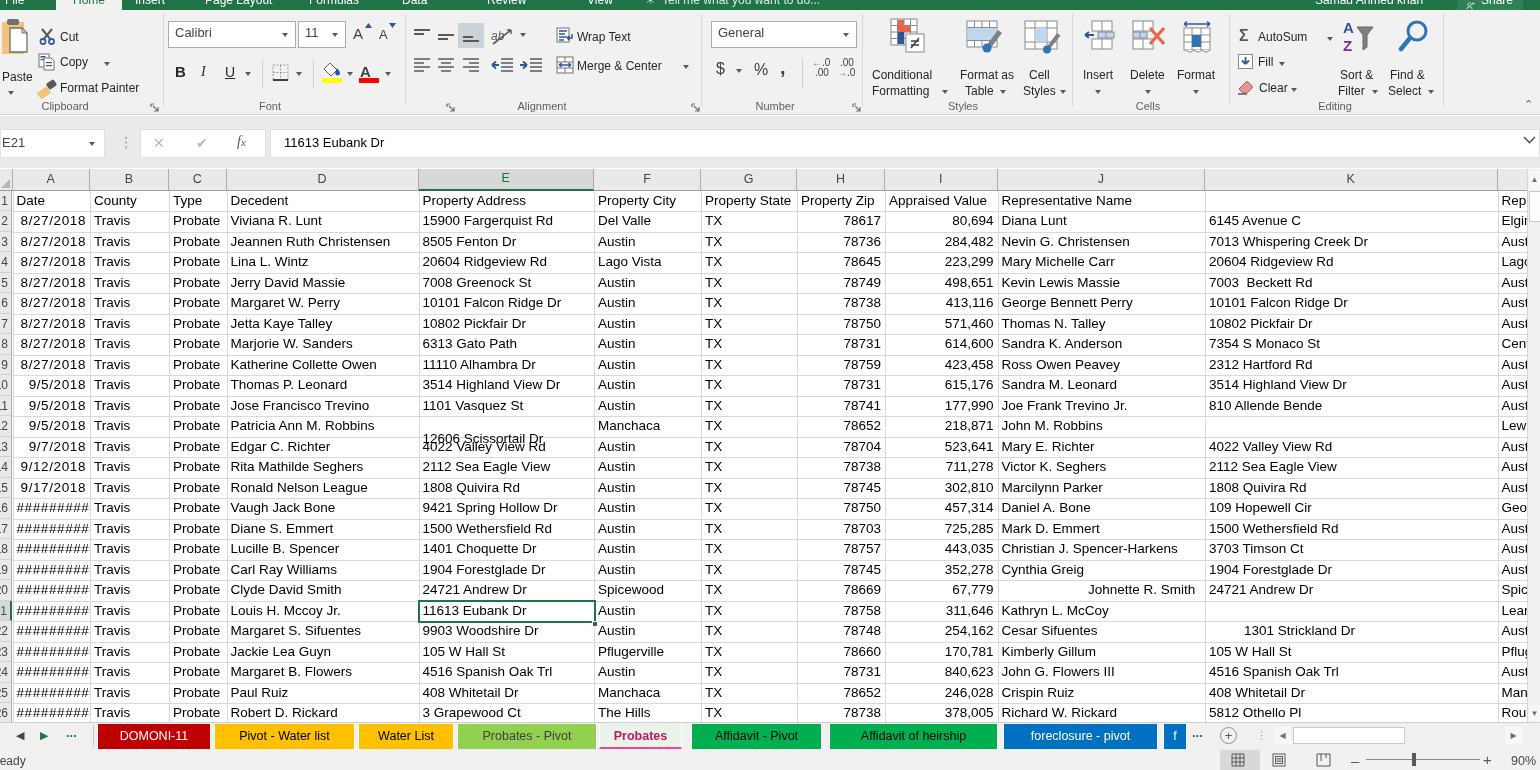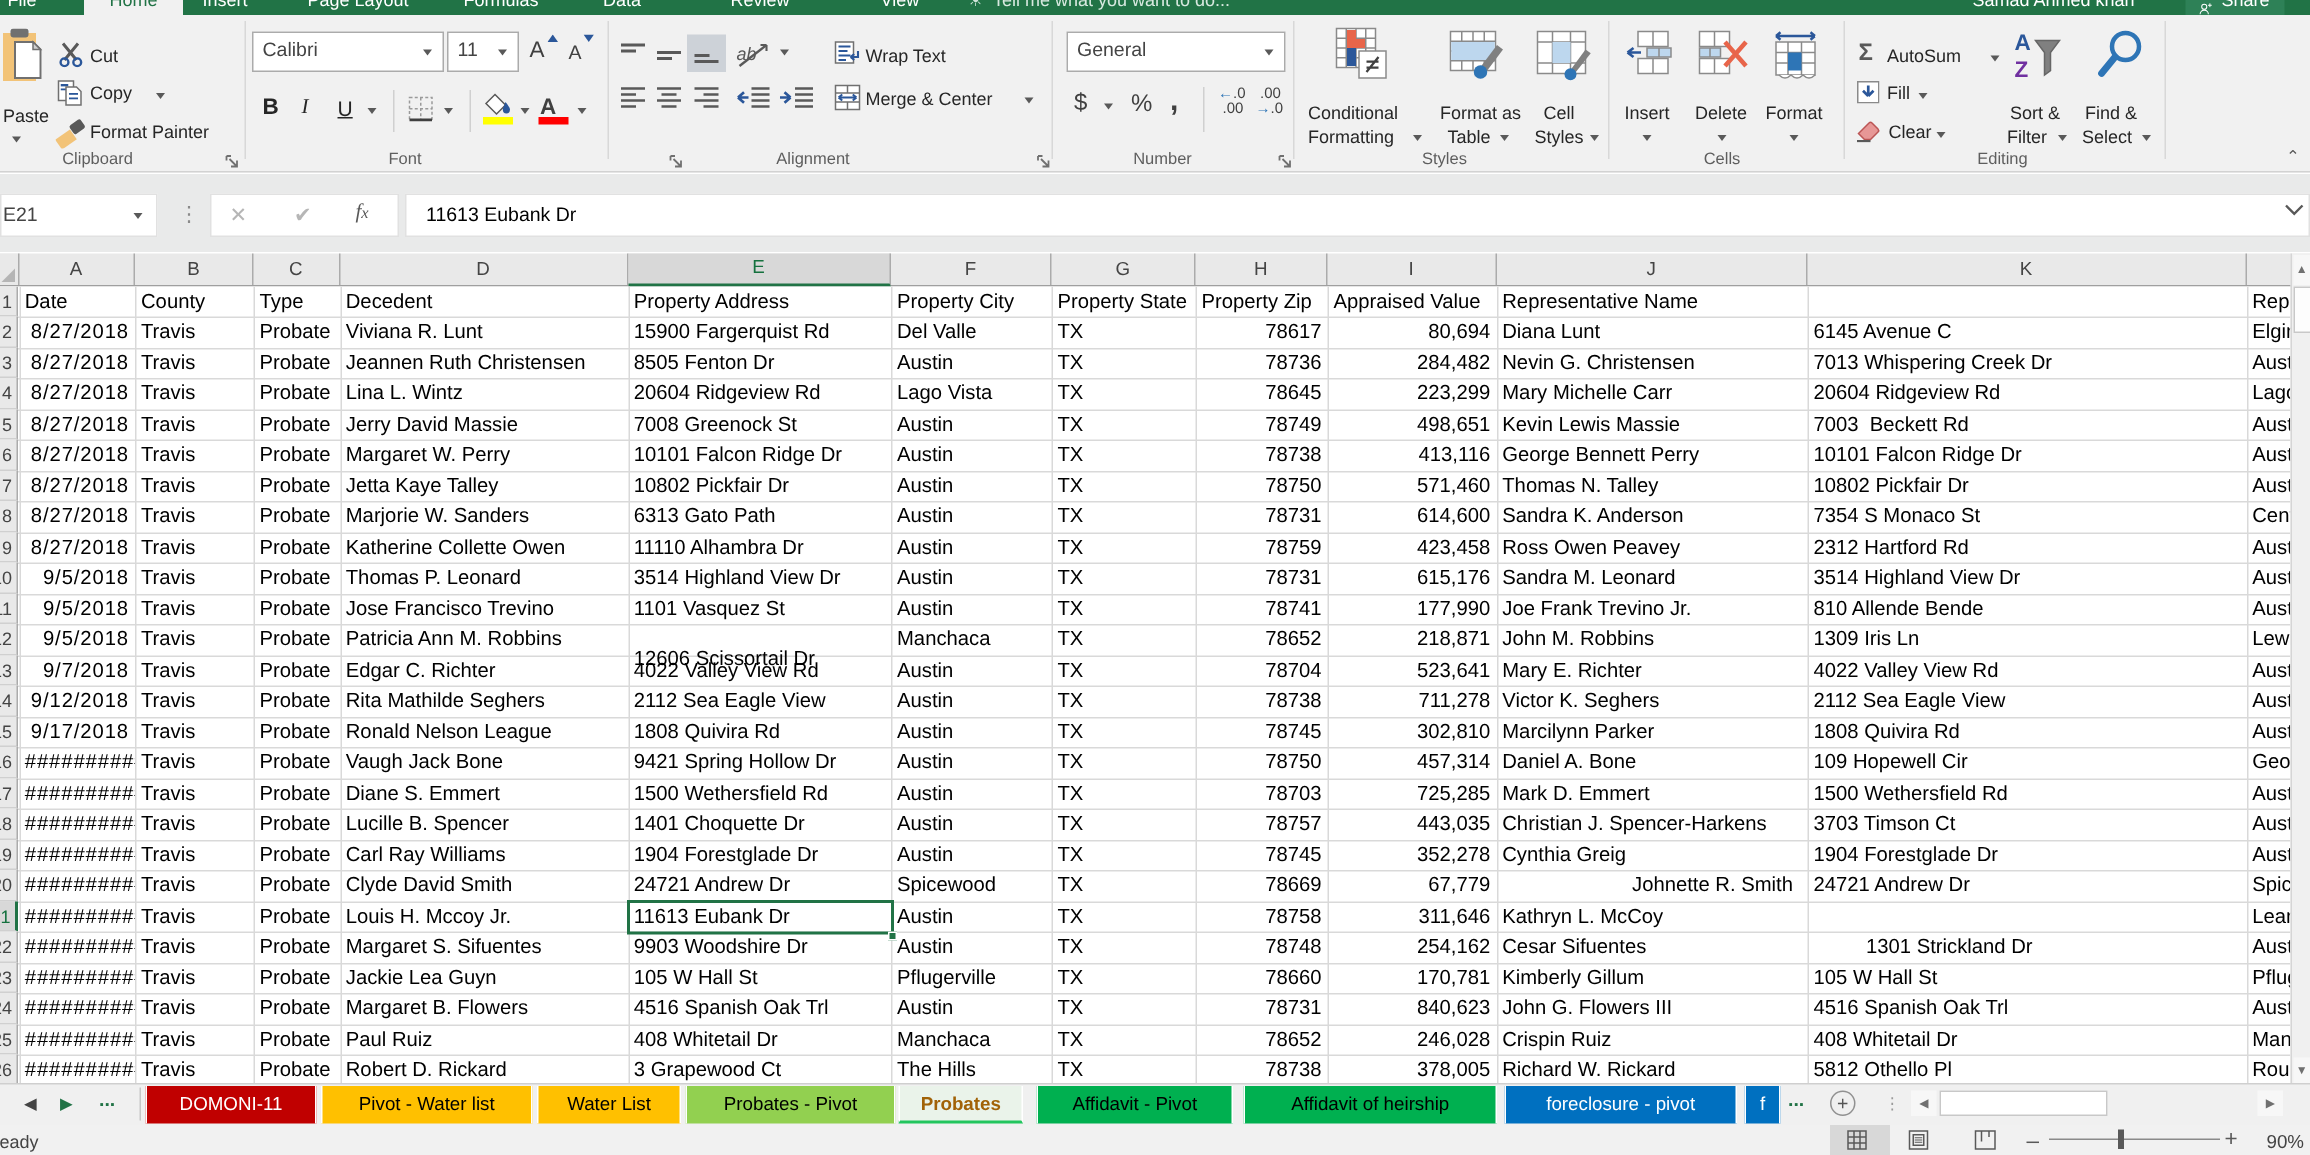--- a/index.html
+++ b/index.html
@@ -541,21 +541,20 @@
 <div class="c r" style="left:12.5px;width:77.5px;top:225.5px;letter-spacing:0.6px;">9/5/2018</div>
 <div class="c l" style="left:90px;width:79px;top:225.5px;">Travis</div>
 <div class="c l" style="left:169px;width:57.5px;top:225.5px;">Probate</div>
 <div class="c l" style="left:226.5px;width:192.0px;top:225.5px;">Patricia Ann M. Robbins</div>
 <div class="c l" style="left:418.5px;width:175.5px;top:226px;margin-top:12px;">12606 Scissortail Dr</div>
 <div class="c l" style="left:594px;width:107px;top:225.5px;">Manchaca</div>
 <div class="c l" style="left:701px;width:96px;top:225.5px;">TX</div>
 <div class="c r" style="left:797px;width:88px;top:225.5px;">78652</div>
 <div class="c r" style="left:885px;width:112.5px;top:225.5px;">218,871</div>
 <div class="c l" style="left:997.5px;width:207.5px;top:225.5px;">John M. Robbins</div>
-<div class="c l" style="left:1205px;width:292.5px;top:225.5px;">1309 Iris Ln</div>
 <div class="c l" style="left:1497.5px;width:29.0px;top:225.5px;">Lewisville</div>
 <div class="c r" style="left:12.5px;width:77.5px;top:246.0px;letter-spacing:0.6px;">9/7/2018</div>
 <div class="c l" style="left:90px;width:79px;top:246.0px;">Travis</div>
 <div class="c l" style="left:169px;width:57.5px;top:246.0px;">Probate</div>
 <div class="c l" style="left:226.5px;width:192.0px;top:246.0px;">Edgar C. Richter</div>
 <div class="c l" style="left:418.5px;width:175.5px;top:246.0px;">4022 Valley View Rd</div>
 <div class="c l" style="left:594px;width:107px;top:246.0px;">Austin</div>
 <div class="c l" style="left:701px;width:96px;top:246.0px;">TX</div>
 <div class="c r" style="left:797px;width:88px;top:246.0px;">78704</div>
 <div class="c r" style="left:885px;width:112.5px;top:246.0px;">523,641</div>
@@ -806,22 +805,22 @@
 </div>
 
 <div class="a" id="tabbar">
   <div style="position:absolute;left:16px;top:6px;color:#444;font-size:11px">◀</div>
   <div style="position:absolute;left:40px;top:6px;color:#217346;font-size:11px">▶</div>
   <div style="position:absolute;left:66px;top:2px;color:#217346;font-weight:bold;font-size:13px">...</div>
   <div style="position:absolute;left:93px;top:2px;width:1px;height:22px;background:#c6c6c6"></div>
   <div class="stab" style="left:97px;width:114px;background:#c00000;color:#fff">DOMONI-11</div>
   <div class="stab" style="left:214px;width:141px;background:#ffc000;color:#000">Pivot - Water list</div>
   <div class="stab" style="left:358px;width:96px;background:#ffc000;color:#000">Water List</div>
-  <div class="stab" style="left:457px;width:140px;background:#92d050;color:#000000">Probates - Pivot</div>
-  <div class="stab" style="left:599px;width:83px;background:#eaf3ea;color:#a16207;font-weight:bold;border-bottom:2px solid #22c55e">Probates</div>
+  <div class="stab" style="left:457px;width:140px;background:#92d050;color:#404040">Probates - Pivot</div>
+  <div class="stab" style="left:599px;width:83px;background:#eaf3ea;color:#be185d;font-weight:bold;border-bottom:2px solid #ec4899">Probates</div>
   <div class="stab" style="left:691px;width:131px;background:#00b050;color:#000">Affidavit - Pivot</div>
   <div class="stab" style="left:829px;width:169px;background:#00b050;color:#000">Affidavit of heirship</div>
   <div class="stab" style="left:1003px;width:155px;background:#0070c0;color:#fff">foreclosure - pivot</div>
   <div class="stab" style="left:1163px;width:24px;background:#0070c0;color:#fff">f</div>
   <div style="position:absolute;left:1192px;top:2px;color:#217346;font-weight:bold;font-size:13px">...</div>
   <div style="position:absolute;left:1220px;top:4px;width:17px;height:17px;border:1px solid #919191;border-radius:50%;color:#555;text-align:center;line-height:15px;font-size:13px">+</div>
   <div style="position:absolute;left:1256px;top:6px;color:#9a9a9a;font-size:11px">⋮</div>
 
   <div style="position:absolute;left:1274px;top:4px;width:253px;height:17px;background:#f0f0f0">
     <div style="position:absolute;left:0;top:0;width:17px;height:17px;background:#f7f7f7;color:#707070;font-size:8px;text-align:center;line-height:17px">◀</div>

